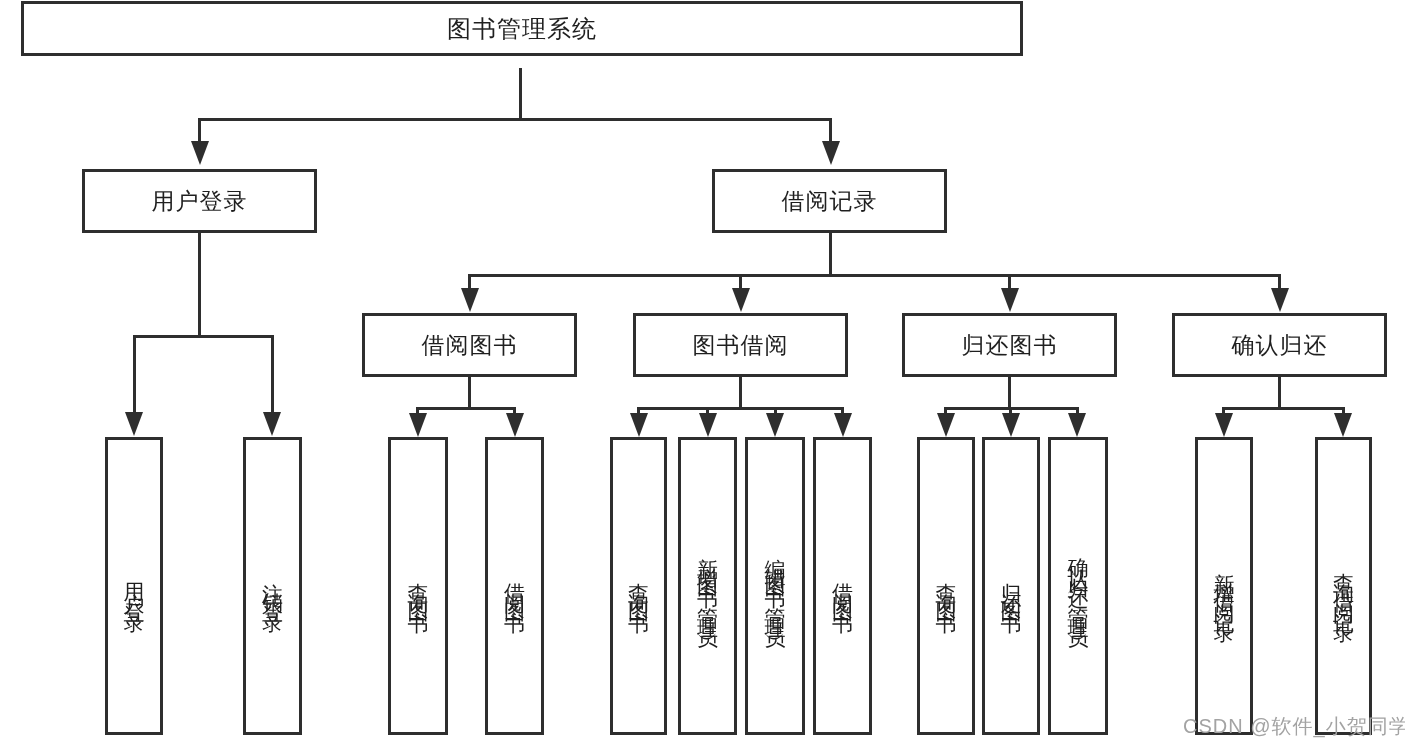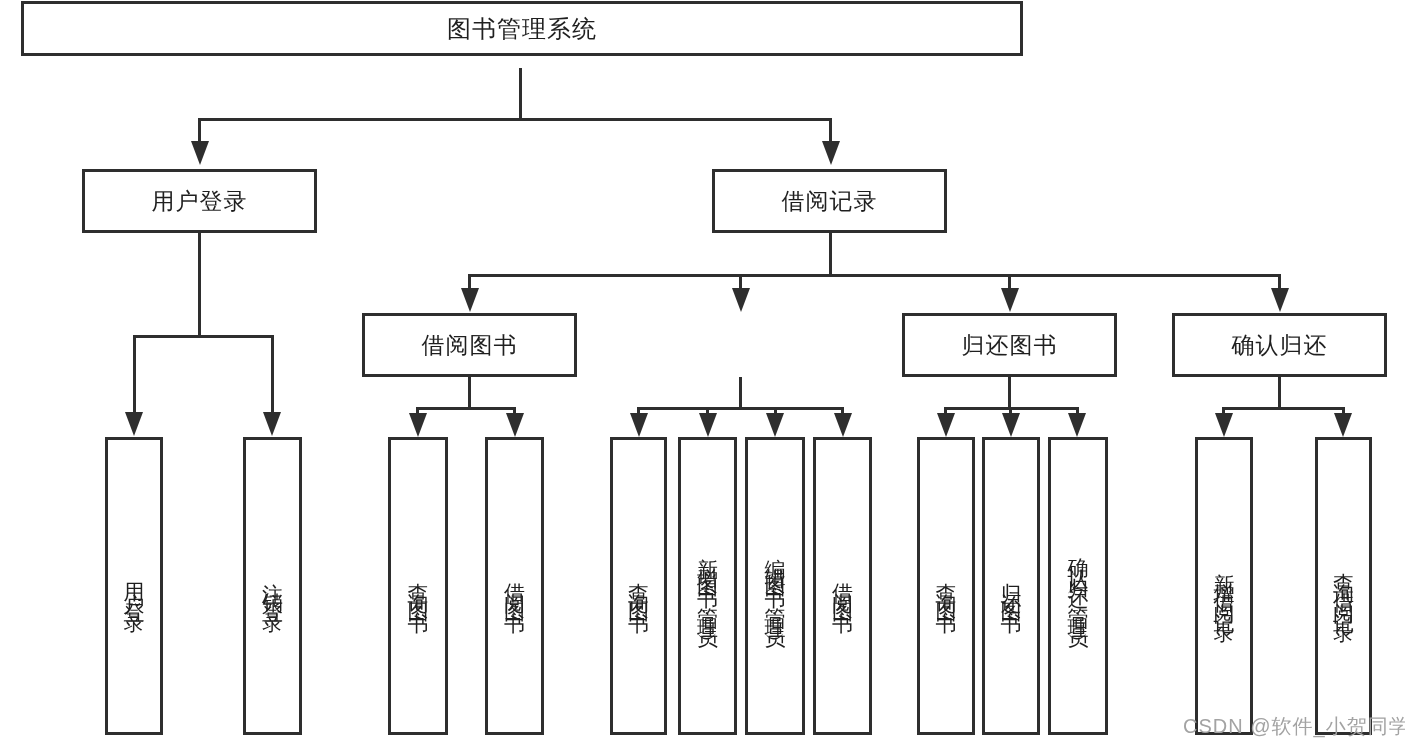--- a/index.html
+++ b/index.html
@@ -96,20 +96,23 @@
   <div class="node h-node" style="left:82px;top:169px;width:235px;height:64px;">
     <span>用户登录</span>
   </div>
   <div class="node h-node" style="left:712px;top:169px;width:235px;height:64px;">
     <span>借阅记录</span>
   </div>
 
   <div class="node h-node" style="left:362px;top:313px;width:215px;height:64px;">
     <span>借阅图书</span>
   </div>
+  <div class="node h-node" style="left:633px;top:313px;width:215px;height:64px;">
+    <span>图书借阅</span>
+  </div>
   <div class="node h-node" style="left:902px;top:313px;width:215px;height:64px;">
     <span>归还图书</span>
   </div>
   <div class="node h-node" style="left:1172px;top:313px;width:215px;height:64px;">
     <span>确认归还</span>
   </div>
 
   <div class="node leaf" style="left:105px;top:437px;width:58px;height:298px;">
     <span class="vtext">用户登录</span>
   </div>

